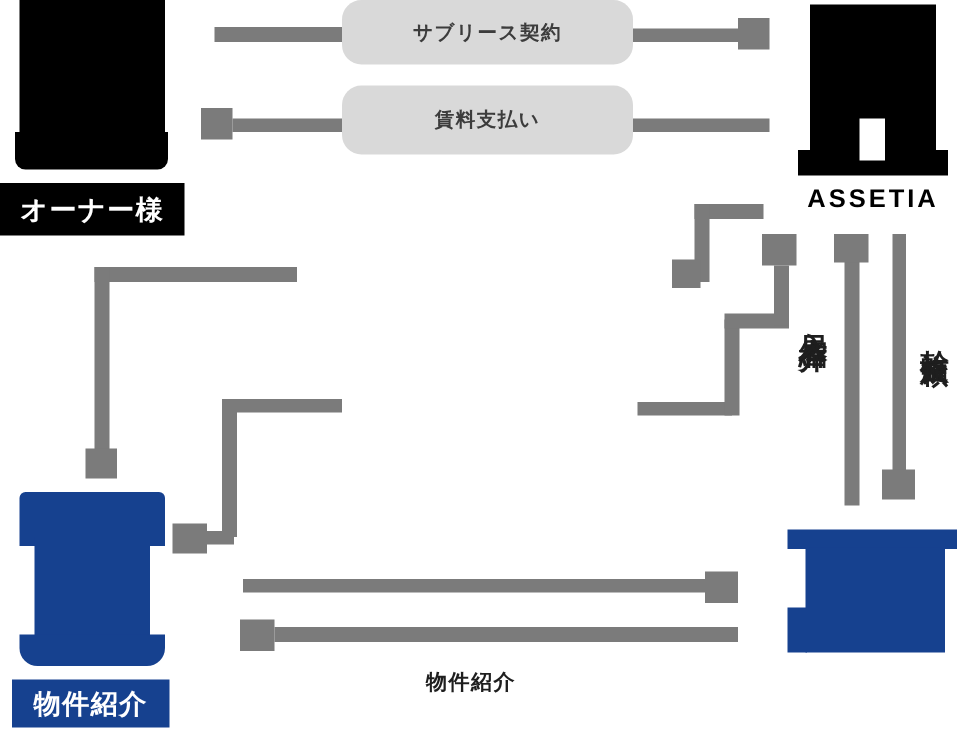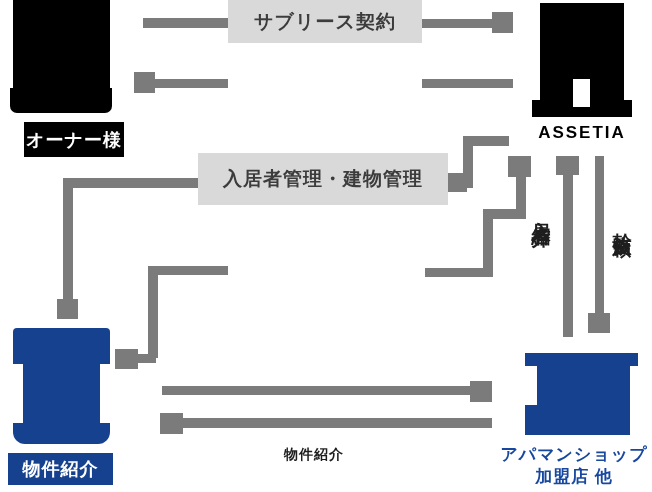--- a/index.html
+++ b/index.html
@@ -4,22 +4,22 @@
 <style>
   html,body{margin:0;padding:0;background:#ffffff;}
   .stage{position:relative;width:652px;height:492px;background:#ffffff;overflow:hidden;
          font-family:"Liberation Sans","DejaVu Sans",sans-serif;}
   .abs{position:absolute;}
   
   .seg{position:absolute;background:#7b7b7b;}
   .head{position:absolute;background:#7b7b7b;}
   
   .relbox{position:absolute;background:#d9d9d9;color:#3c3c3c;font-weight:bold;
-          font-size:19px;display:flex;align-items:center;justify-content:center;
-          letter-spacing:1px;}
+          font-size:13px;display:flex;align-items:center;justify-content:center;
+          letter-spacing:1px;border-radius:13px;}
   
   .plate{position:absolute;display:flex;align-items:center;justify-content:center;
          font-weight:bold;font-size:18px;letter-spacing:1px;}
   .plate-black{background:#000000;color:#ffffff;}
   .plate-blue{background:#16418f;color:#ffffff;}
   
   .freelabel{position:absolute;color:#1e1e1e;font-weight:bold;font-size:19px;
              letter-spacing:1px;white-space:nowrap;}
   .vtext{position:absolute;writing-mode:vertical-rl;text-orientation:upright;
          color:#1e1e1e;font-weight:bold;font-size:19px;letter-spacing:2px;white-space:nowrap;}
@@ -35,48 +35,44 @@
 </style>
 </head>
 <body>
 
 <div class="stage">
 
   <div class="abs" style="left:10px;top:0;width:102px;height:113px;">
     <div class="ico-part black" style="left:3px;top:0;width:97px;height:93px;"></div>
     <div class="ico-part black" style="left:0;top:88px;width:102px;height:25px;border-radius:0 0 7px 7px;"></div>
   </div>
-  <div class="plate plate-black" style="left:0;top:122px;width:100px;height:35px;margin-left:24px;">オーナー様</div>
+  <div class="plate plate-black" style="left:0;top:122px;width:123px;height:35px;">オーナー様</div>
 
   <div class="abs" style="left:532px;top:3px;width:100px;height:114px;">
     <div class="ico-part black" style="left:8px;top:0;width:84px;height:100px;"></div>
     <div class="ico-part black" style="left:0;top:97px;width:100px;height:17px;"></div>
     <div class="ico-part white" style="left:41px;top:76px;width:17px;height:28px;"></div>
   </div>
   <div class="assetia-word" style="left:532px;top:123px;width:100px;">ASSETIA</div>
 
   <div class="abs" style="left:13px;top:328px;width:97px;height:116px;">
     <div class="ico-part blue" style="left:0;top:0;width:97px;height:36px;border-radius:4px 4px 0 0;"></div>
     <div class="ico-part blue" style="left:10px;top:30px;width:77px;height:70px;"></div>
     <div class="ico-part blue" style="left:0;top:95px;width:97px;height:21px;border-radius:0 0 12px 12px;"></div>
   </div>
   <div class="plate plate-blue" style="left:8px;top:453px;width:105px;height:32px;">物件紹介</div>
 
   <div class="abs" style="left:525px;top:353px;width:113px;height:82px;">
     <div class="ico-part blue" style="left:0;top:0;width:113px;height:13px;"></div>
     <div class="ico-part blue" style="left:12px;top:12px;width:93px;height:70px;"></div>
     <div class="ico-part blue" style="left:0;top:52px;width:13px;height:30px;"></div>
   </div>
-  <div class="apaman-word" style="left:496px;top:444px;width:156px;">
-    <span style="display:block;">アパマンショップ</span>
-    <span style="display:block;">加盟店 他</span>
-  </div>
 
   <div class="relbox" style="left:228px;top:0;width:194px;height:43px;">サブリース契約</div>
-  <div class="relbox" style="left:198px;top:153px;width:250px;height:52px;">入居者管理・建物管理</div>
+  <div class="relbox" style="left:228px;top:57px;width:194px;height:46px;">賃料支払い</div>
 
   <div>
     <div class="seg" style="left:143px;top:18px;width:85px;height:10px;"></div>
     <div class="seg" style="left:422px;top:19px;width:72px;height:9px;"></div>
     <div class="head" style="left:492px;top:12px;width:21px;height:21px;"></div>
   </div>
 
   <div>
     <div class="seg" style="left:422px;top:79px;width:91px;height:9px;"></div>
     <div class="seg" style="left:155px;top:79px;width:73px;height:9px;"></div>

